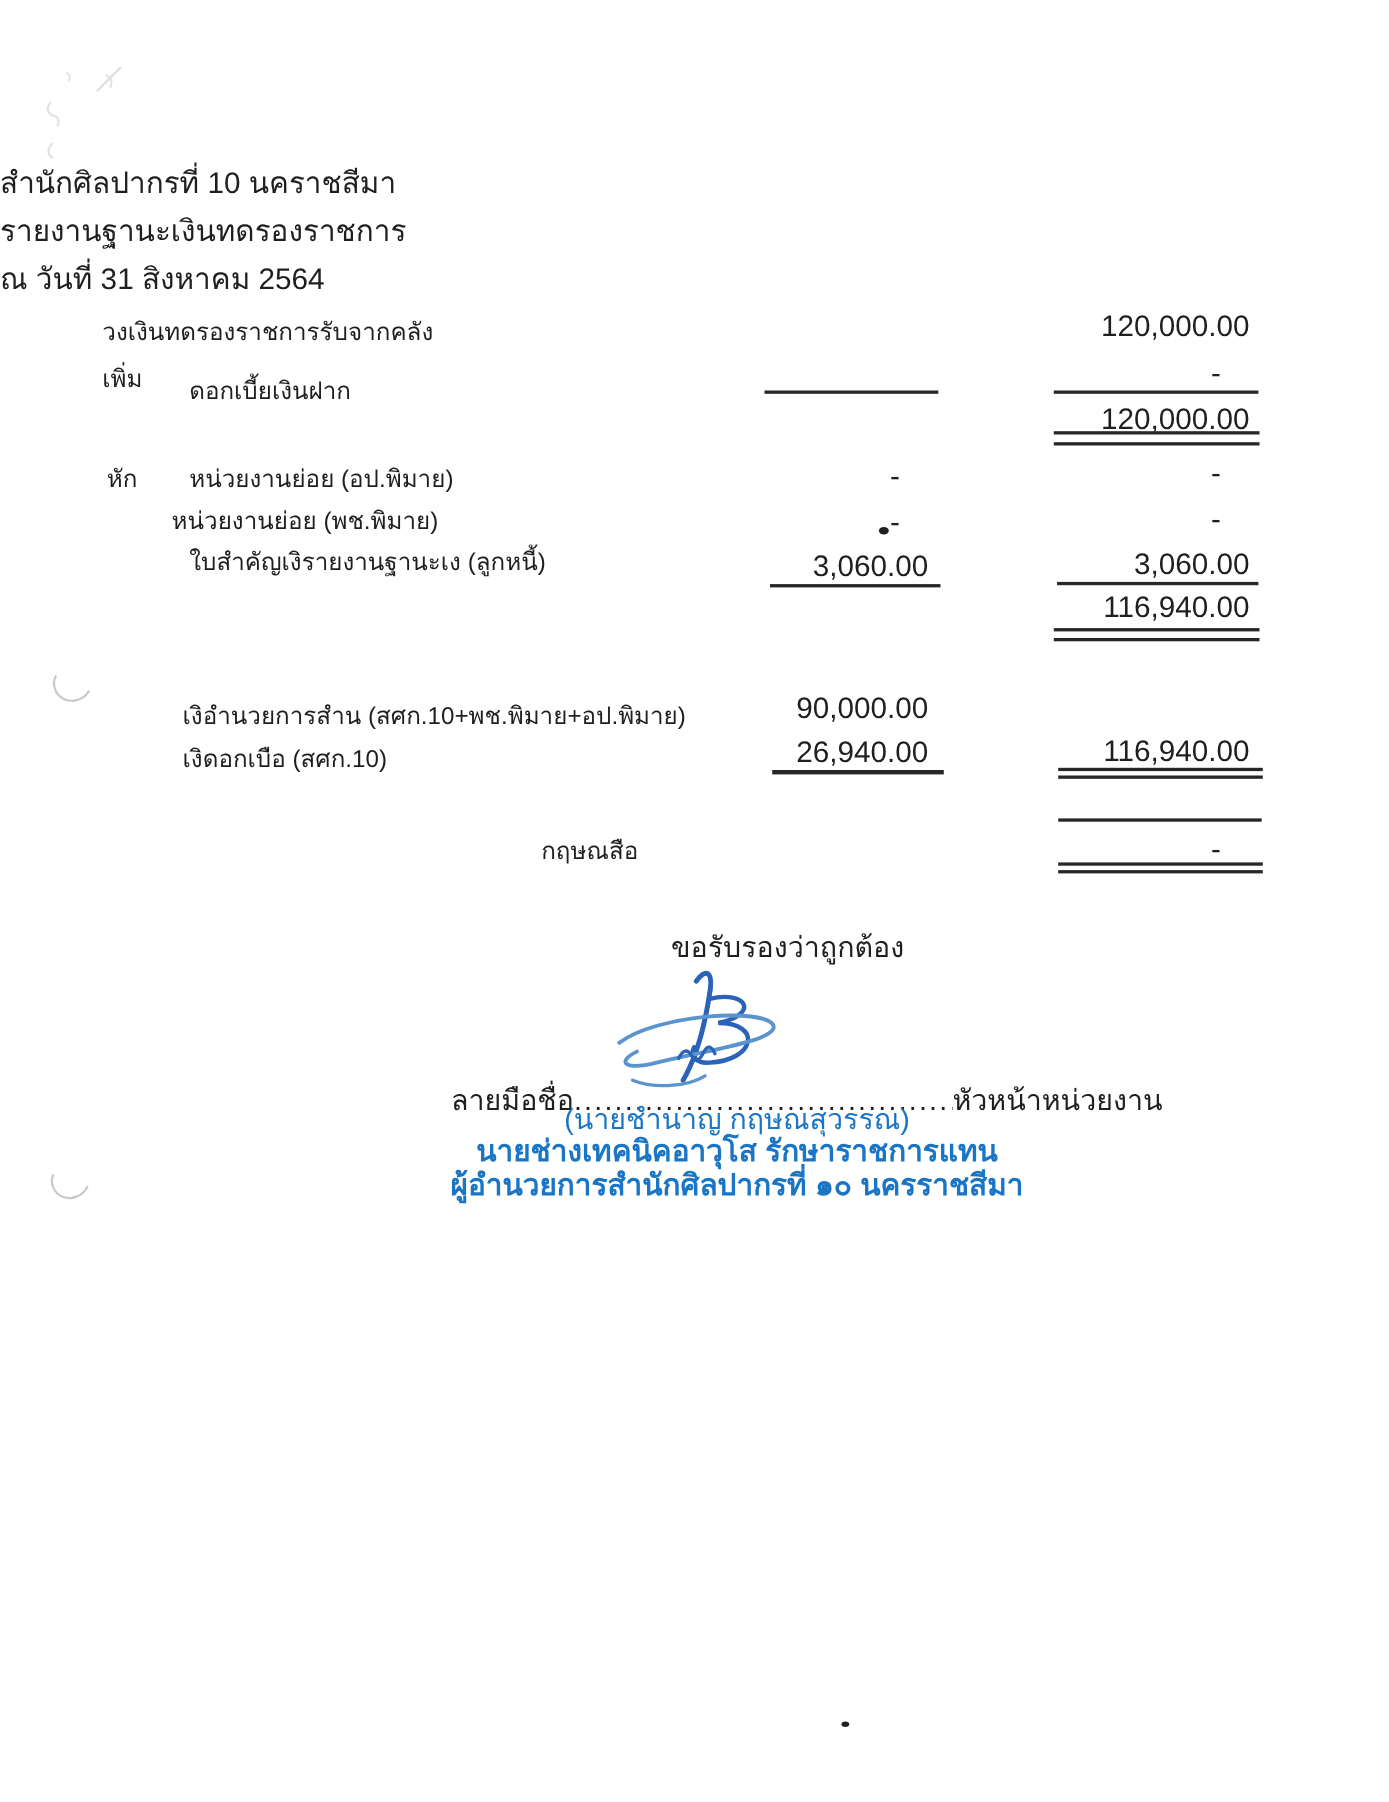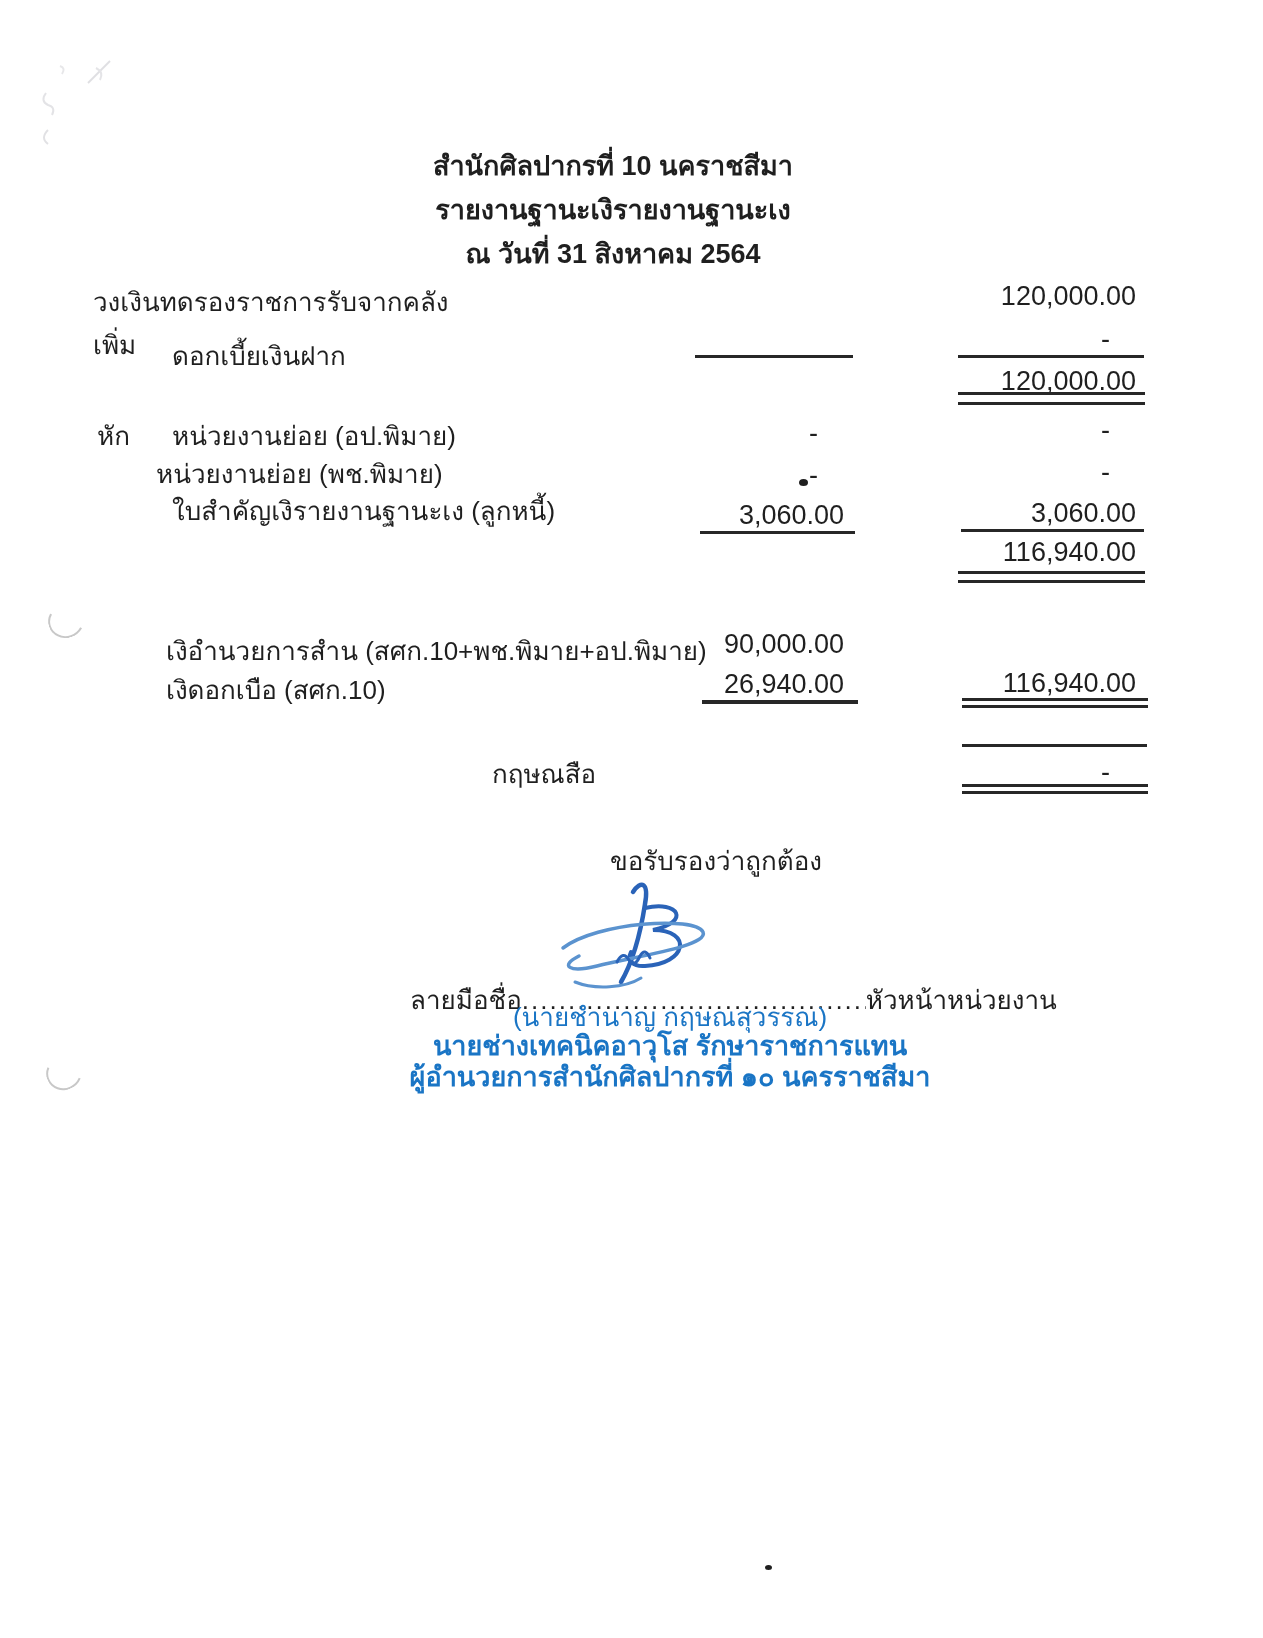--- a/index.html
+++ b/index.html
@@ -2,22 +2,22 @@
 <html><head>
 <meta charset="utf-8">
 <style>
   html,body{margin:0;padding:0}
   body{
     width:1263px;height:1638px;position:relative;background:#ffffff;
     font-family:"Liberation Sans","DejaVu Sans",sans-serif;color:#1f1f1f;overflow:hidden;
   }
   *{box-sizing:border-box}
   .abs{position:absolute;white-space:nowrap}
-  .title{position:absolute;left:0;width:1226px;text-align:center;font-size:27px;font-weight:700;line-height:32px}
-  .lbl{font-size:26px;line-height:30px}
+  .title{position:absolute;left:0;width:1226px;text-align:left;font-size:27px;font-weight:400;line-height:32px}
+  .lbl{font-size:22px;line-height:30px}
   .bold{font-weight:400}
   .num{font-size:27px;line-height:30px;text-align:right}
   .c2{left:660px;width:184px}
   .c3{left:930px;width:206px}
   .dashpad{padding-right:26px}
   .rule{position:absolute;height:3px;background:#272727}
   .drule{position:absolute;background:transparent;border-top:3px solid #272727;border-bottom:3px solid #272727}
   .center-cert{position:absolute;left:0;width:1432px;text-align:center;font-size:26px;line-height:30px}
   .stamp{position:absolute;left:0;width:1340px;text-align:center;line-height:30px}
   .sigline{position:absolute;left:410px;top:985px;display:flex;align-items:baseline;font-size:26px;line-height:30px}
@@ -31,21 +31,21 @@
 
 <svg class="abs" style="left:18px;top:38px;opacity:.55" width="130" height="110" viewBox="0 0 130 110">
   <path d="M70 45 q 14 -14 22 -22" stroke="#c6c6cc" stroke-width="2" fill="none"></path>
   <path d="M78 30 q 8 4 4 12" stroke="#cfcfd4" stroke-width="2" fill="none"></path>
   <path d="M28 55 q -6 8 2 12 q 8 2 4 10" stroke="#cdcdd2" stroke-width="2" fill="none"></path>
   <path d="M42 28 q 6 2 2 8" stroke="#d4d4d8" stroke-width="2" fill="none"></path>
   <path d="M30 92 q -8 8 0 14" stroke="#c9c9ce" stroke-width="2" fill="none"></path>
 </svg>
 
 <div class="title" style="top:150px">สำนักศิลปากรที่ 10 นคราชสีมา</div>
-<div class="title" style="top:194px">รายงานฐานะเงิรายงานฐานะเง</div>
+<div class="title" style="top:194px">รายงานฐานะเงินทดรองราชการ</div>
 <div class="title" style="top:238px">ณ วันที่ 31 สิงหาคม  2564</div>
 
 <div class="abs lbl" style="left:93px;top:287px">วงเงินทดรองราชการรับจากคลัง</div>
 <div class="abs num c3" style="top:281px">120,000.00</div>
 
 <div class="abs lbl bold" style="left:93px;top:330px">เพิ่ม</div>
 <div class="abs lbl" style="left:172px;top:341px">ดอกเบี้ยเงินฝาก</div>
 <div class="abs num c3 dashpad" style="top:324px">-</div>
 
 <div class="rule" style="left:695px;top:355px;width:158px"></div>

